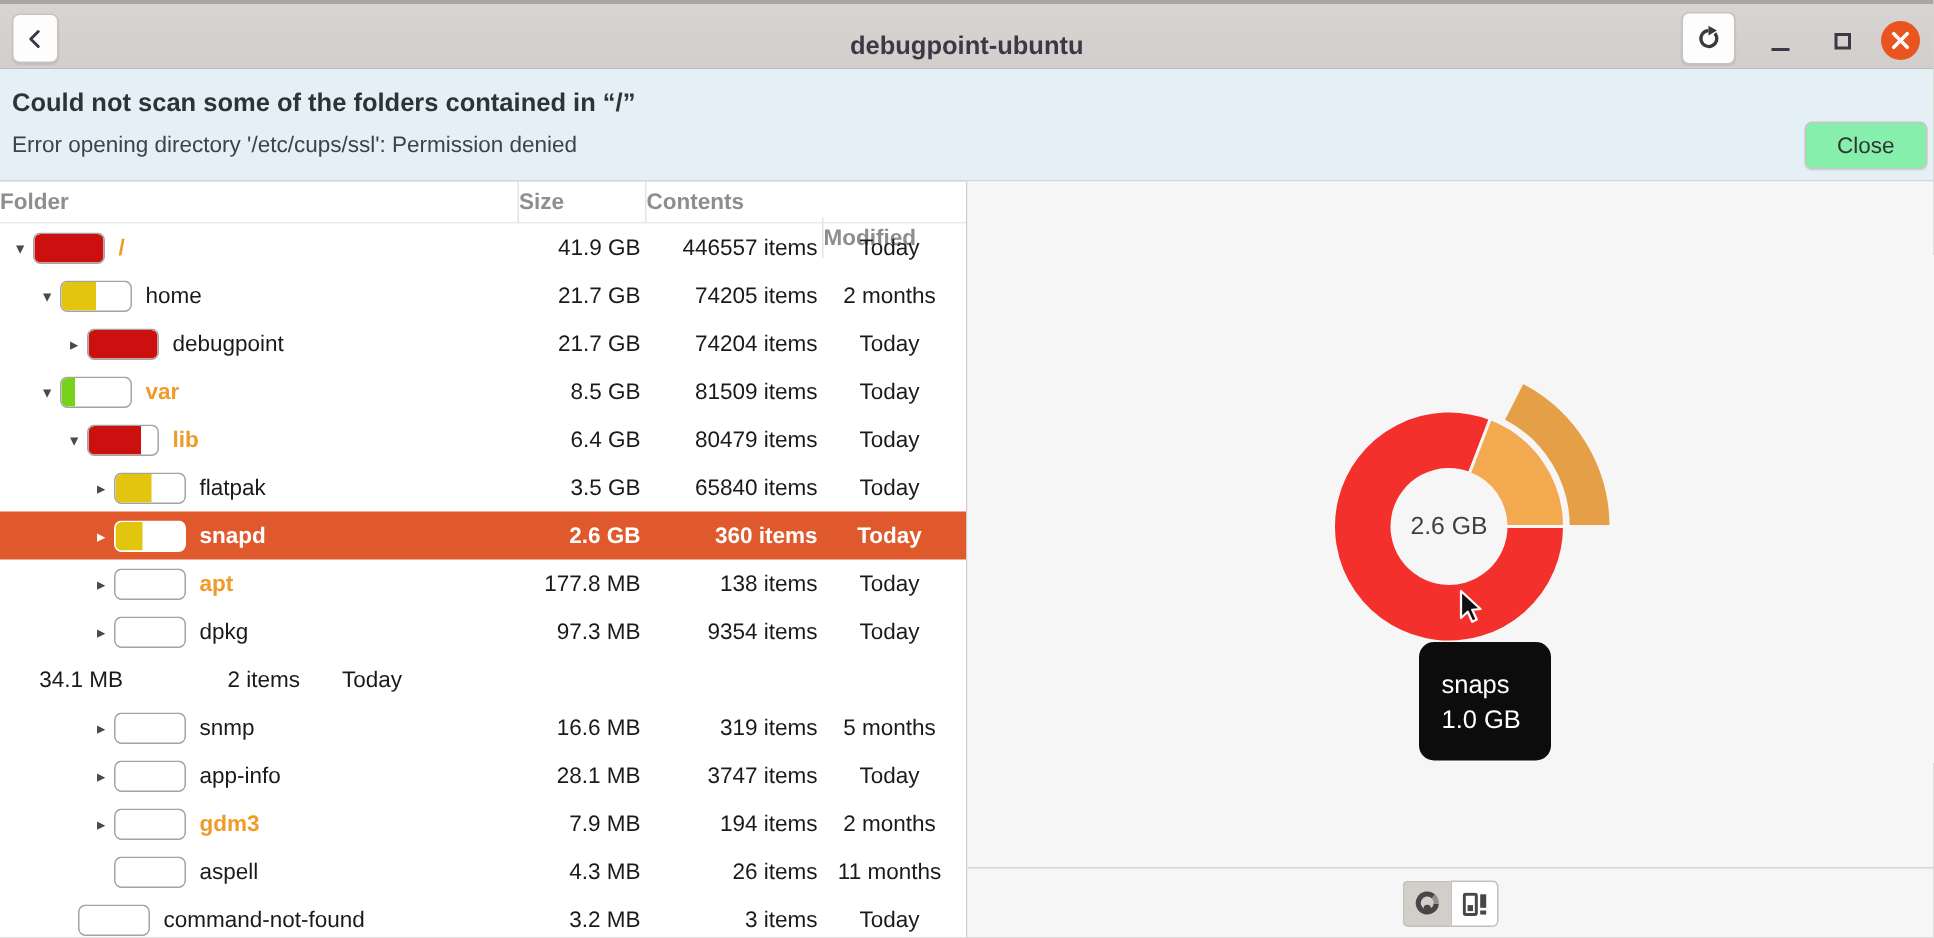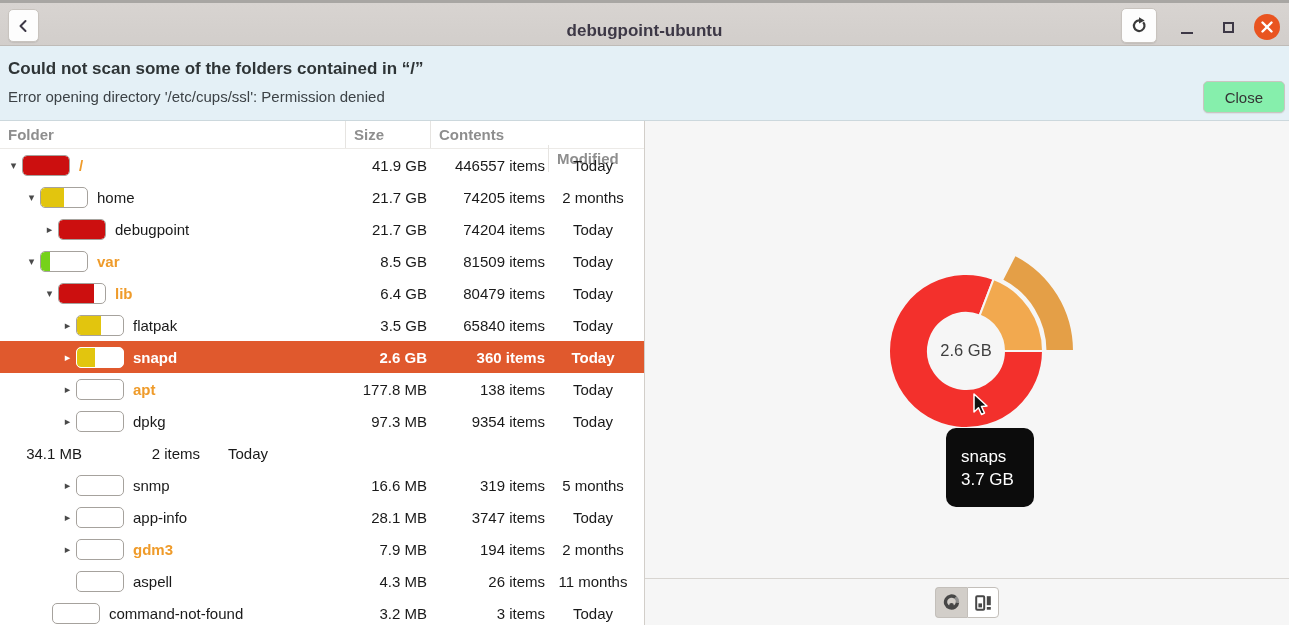--- a/index.html
+++ b/index.html
@@ -38,21 +38,21 @@
     box-shadow:0 1px 1px rgba(0,0,0,.06); }
 
   
   .main { display:flex; height:504px; }
   .tree-pane { width:645px; background:#fff; border-right:1px solid #d2cec9; overflow:hidden; }
   .chart-pane { position:relative; flex:1; background:#f6f6f6; }
 
   
   .tree-header { display:flex; height:28px; align-items:center; background:#fff;
     border-bottom:1px solid #eceae7; font-size:15px; font-weight:700; color:#8e8e8e; }
-  .th { padding-left:8px; height:100%; display:flex; align-items:center; }
+  .th { padding-left:0; height:100%; display:flex; align-items:center; }
   .th + .th { border-left:1px solid #e6e4e1; }
   .th-folder { width:345px; }
   .th-size { width:85px; }
   .th-contents { width:118px; }
   .th-modified { width:96px;margin-top:48px; }
 
   
   .tree-row { display:flex; height:32px; align-items:center; font-size:15px; color:#1a1a1a; }
   .tree-row.selected { background:#e0592d; color:#fff; }
   .cell { white-space:nowrap; overflow:hidden; }
@@ -328,21 +328,21 @@
              A 108 108 0 0 1 429.00 230.00
              L 400.50 230.00
              A 79.5 79.5 0 0 0 357.09 159.16 Z" fill="#e49f47" stroke="#f6f6f6" stroke-width="2"></path>
           <text x="321" y="235" text-anchor="middle" class="chart-center-label">2.6 GB</text>
         </svg>
       <svg class="cursor-svg" width="22" height="26">
         <polygon points="2,1 2,19 6.5,14.8 9.5,21.5 12.5,20 9.5,13.5 15,13" fill="#111" stroke="#fff" stroke-width="1.5" stroke-linejoin="round"></polygon>
       </svg>
       <div class="chart-tooltip">
         <div>snaps</div>
-        <div>3.7 GB</div>
+        <div>1.0 GB</div>
       </div>
       <div class="chart-footer-line"></div>
       <div class="view-switcher">
         <div class="view-btn active">
           <svg width="17" height="17" viewBox="0 0 17 17">
             <path d="M 12.6 3.6 A 6 6 0 1 0 14.5 8.5" fill="none" stroke="#474747" stroke-width="3.4"></path>
             <path d="M 12.6 3.6 A 6 6 0 0 1 14.5 8.5" fill="none" stroke="#8f8f8f" stroke-width="3.4"></path>
             <circle cx="8.5" cy="11.5" r="2.4" fill="#474747"></circle>
           </svg>
         </div>

